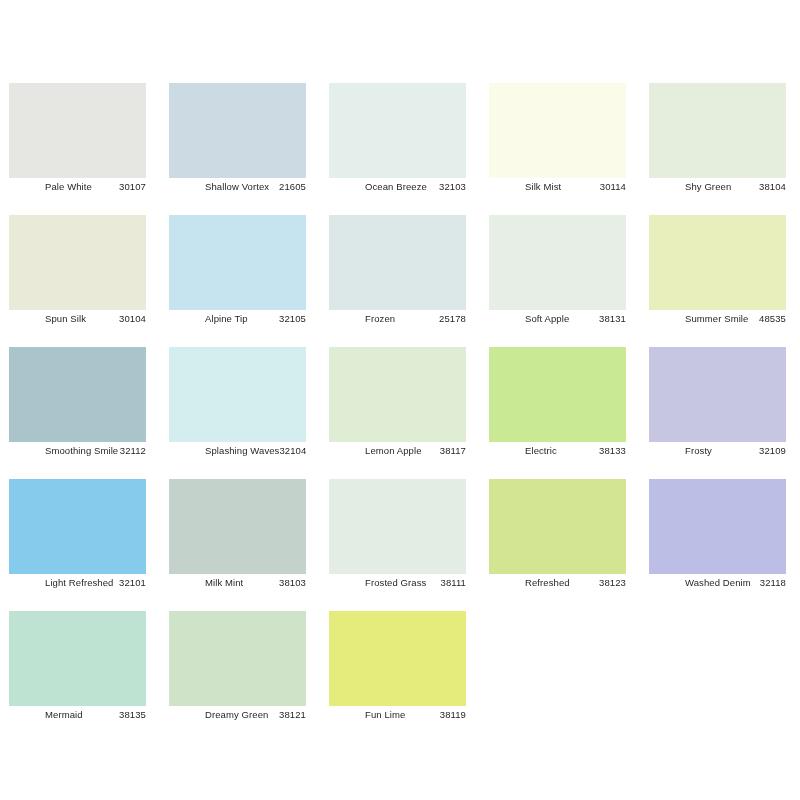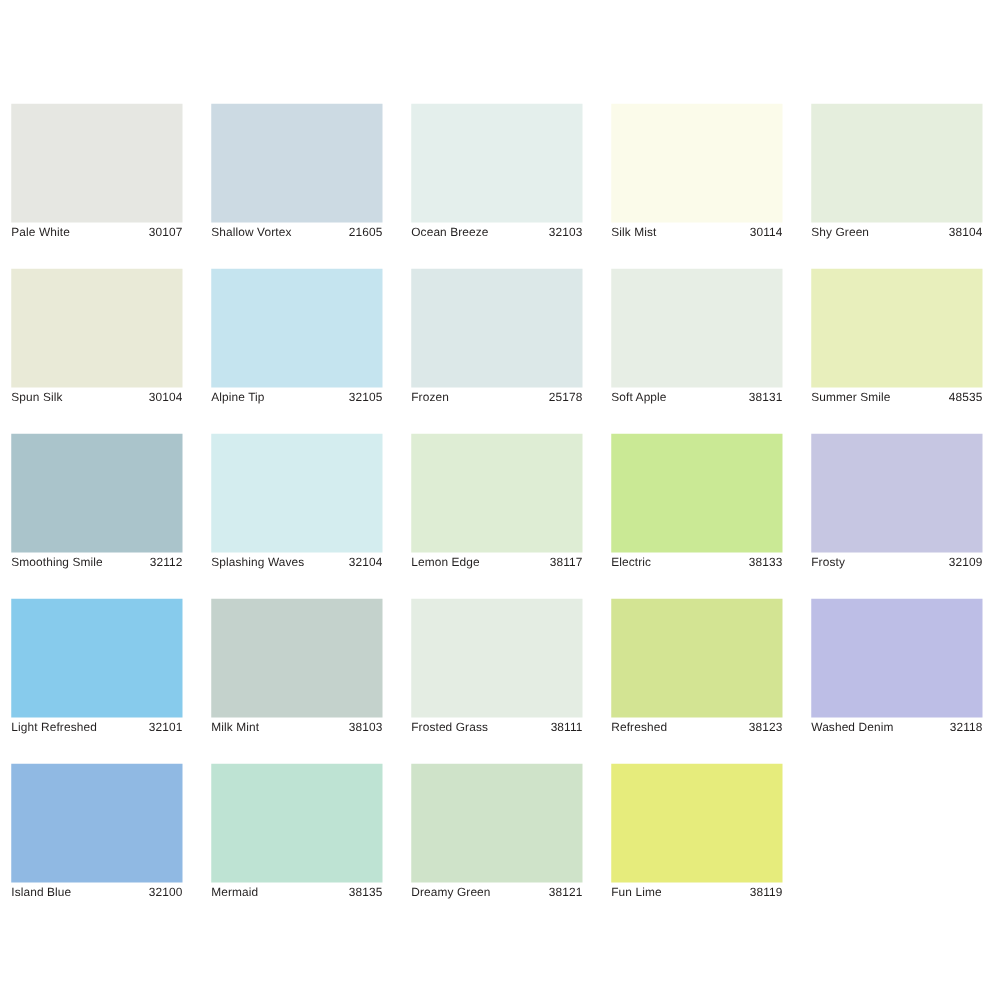--- a/index.html
+++ b/index.html
@@ -58,20 +58,21 @@
     justify-content: space-between;
     font-size: 9.5px;
     line-height: 18px;
     color: #221f1f;
     letter-spacing: 0.01em;
     white-space: nowrap;
   }
 
   .swatch-name {
     text-align: right;
+    margin-left: 36px;
   }
 
   .swatch-code {
   }
 </style>
 </head>
 <body style="background: rgb(255, 255, 255);">
 
 <div id="swatch-chart">
   <div class="swatch-grid">
@@ -155,21 +156,21 @@
       <div class="swatch-cell">
         <div class="swatch-chip" style="background-color: rgb(212, 237, 239);"></div>
         <div class="swatch-caption">
           <span class="swatch-name">Splashing Waves</span>
           <span class="swatch-code">32104</span>
         </div>
       </div>
       <div class="swatch-cell">
         <div class="swatch-chip" style="background-color: rgb(222, 237, 212);"></div>
         <div class="swatch-caption">
-          <span class="swatch-name">Lemon Edge</span>
+          <span class="swatch-name">Lemon Apple</span>
           <span class="swatch-code">38117</span>
         </div>
       </div>
       <div class="swatch-cell">
         <div class="swatch-chip" style="background-color: rgb(202, 233, 149);"></div>
         <div class="swatch-caption">
           <span class="swatch-name">Electric</span>
           <span class="swatch-code">38133</span>
         </div>
       </div>
@@ -209,27 +210,20 @@
         </div>
       </div>
       <div class="swatch-cell">
         <div class="swatch-chip" style="background-color: rgb(189, 190, 230);"></div>
         <div class="swatch-caption">
           <span class="swatch-name">Washed Denim</span>
           <span class="swatch-code">32118</span>
         </div>
       </div>
       <div class="swatch-cell">
-        <div class="swatch-chip" style="background-color: rgb(144, 185, 227);"></div>
-        <div class="swatch-caption">
-          <span class="swatch-name">Island Blue</span>
-          <span class="swatch-code">32100</span>
-        </div>
-      </div>
-      <div class="swatch-cell">
         <div class="swatch-chip" style="background-color: rgb(190, 227, 211);"></div>
         <div class="swatch-caption">
           <span class="swatch-name">Mermaid</span>
           <span class="swatch-code">38135</span>
         </div>
       </div>
       <div class="swatch-cell">
         <div class="swatch-chip" style="background-color: rgb(207, 227, 201);"></div>
         <div class="swatch-caption">
           <span class="swatch-name">Dreamy Green</span>

